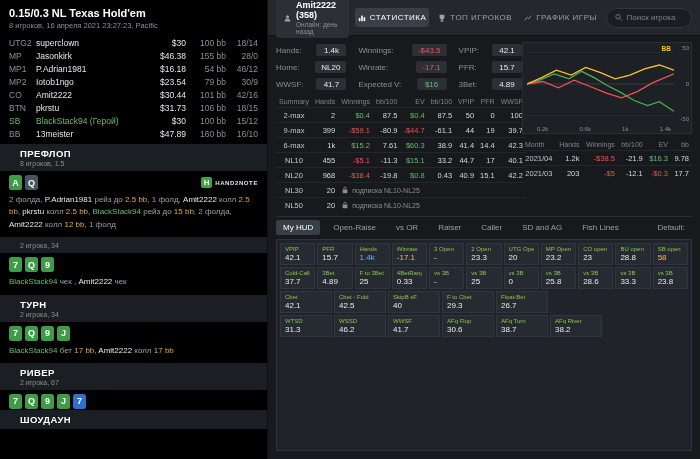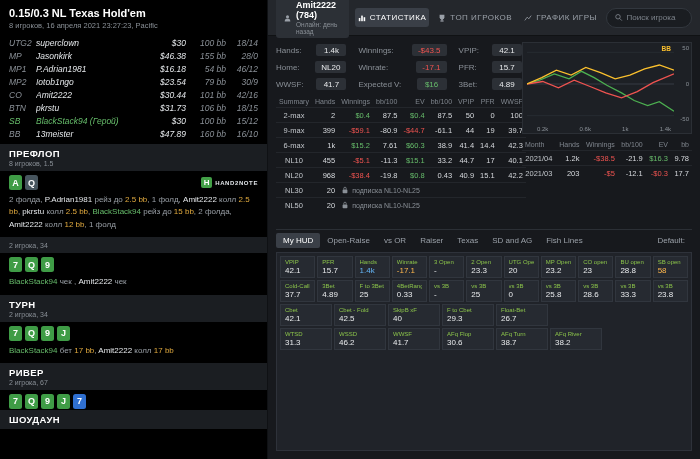--- a/index.html
+++ b/index.html
@@ -6,29 +6,29 @@
   html,body { width:700px; height:459px; overflow:hidden; }
   body { background:#17191d; font-family:"Liberation Sans", sans-serif; color:#cfd3d8; }
   .app { display:flex; width:700px; height:459px; }
 
   
   .left { width:268px; background:#000000; border-right:1px solid #0f1114; display:flex; flex-direction:column; overflow:hidden; }
   .hh-header { padding:7px 9px 5px; }
   .hh-title { font-size:11px; font-weight:bold; color:#ffffff; }
   .hh-sub { font-size:7.5px; color:#8a9097; margin-top:2px; }
   .players { padding:1px 0 4px; }
-  .player-row { display:flex; align-items:center; font-size:8.5px; padding:1.5px 9px;font-style:italic; }
+  .player-row { display:flex; align-items:center; font-size:8.5px; padding:1.5px 9px; }
   .p-pos { width:27px; color:#8a9097; }
   .p-name { flex:1; color:#e4e7ea; white-space:nowrap; overflow:hidden; }
   .p-stack { width:40px; text-align:right; color:#e4e7ea; }
   .p-bb { width:40px; text-align:right; color:#8a9097; }
   .p-stats { width:32px; text-align:right; color:#8a9097; }
   .player-row.hero .p-name, .player-row.hero .p-pos { color:#66bb6a; }
 
-  .street-head { background:#1b1e22; padding:4px 9px; }
+  .street-head { background:#1b1e22; padding:4px 20px; }
   .street-title { font-size:9.5px; font-weight:bold; color:#ffffff; letter-spacing:.4px; }
   .street-sub { font-size:7px; color:#8a9097; margin-top:1px; }
   .cards-row { display:flex; align-items:center; justify-content:space-between; padding:4px 9px 1px; }
   .cards { display:flex; gap:3px; }
   .card { width:13px; height:15px; border-radius:2.5px; color:#fff; font-size:9px; font-weight:bold;
           display:flex; align-items:center; justify-content:center; }
   .c-green { background:#3f9c46; } .c-dark { background:#47555e; } .c-blue { background:#2f6fd0; }
   .street-actions { padding:3px 9px 6px; font-size:8px; line-height:1.55; color:#9aa0a7; }
   .seg-m { color:#9aa0a7; } .seg-n { color:#e4e7ea; } .seg-h { color:#66bb6a; } .seg-a { color:#e0a93e; }
 
@@ -79,21 +79,21 @@
   th { font-size:7px; color:#7f858d; font-weight:normal; text-align:right; padding:2px 3px; white-space:nowrap; }
   th:first-child { text-align:left; }
   td { font-size:7.5px; color:#d6d9dd; text-align:right; padding:2.5px 3px; white-space:nowrap;
        border-top:1px solid #23262b; }
   td:first-child { text-align:center; color:#c2c6cb; }
   td.lock-cell { text-align:left; color:#8a9097; font-size:7px; }
   .lock-cell svg { vertical-align:-1px; margin-right:3px; }
 
   
   .hud { flex:1; margin:4px 8px 8px; display:flex; flex-direction:column; min-height:0; }
-  .hud-tabs { display:flex; gap:0; padding:3px 0 4px; font-size:8px; color:#9aa0a8; border-top:1px solid #2b2f35;margin-top:13px; }
+  .hud-tabs { display:flex; gap:6px; padding:3px 0 4px; font-size:8px; color:#9aa0a8; border-top:1px solid #2b2f35; }
   .hud-tab { padding:3px 7px; border-radius:2px; white-space:nowrap; }
   .hud-tab.active { background:#3a3f47; color:#fff; }
   .hud-tab.last { margin-left:auto; }
   .hud-grid { flex:1; background:#202329; border:1px solid #2e323a; padding:3px; display:flex;
               flex-direction:column; gap:2px; overflow:hidden; }
   .hud-row { display:flex; gap:2px; }
   .hud-cell { background:#262a31; border:1px solid #31363e; padding:2px 4px; min-width:0; }
   .hud-row.flex11 .hud-cell { flex:1; }
   .hud-row.fixed .hud-cell { width:52px; }
   .hud-label { font-size:6px; color:#8bc34a; white-space:nowrap; overflow:hidden; }
@@ -262,21 +262,21 @@
 
   <main class="right">
 
     <header class="topbar">
       <div class="chip">
         <svg viewBox="0 0 10 10" width="10" height="10">
             <circle cx="5" cy="3.2" r="2.2" fill="#9aa0a8"></circle>
             <path d="M1 10 a4 4.2 0 0 1 8 0z" fill="#9aa0a8"></path>
           </svg>
         <span class="chip-text">
-          <span class="chip-name">Amit2222 (784)</span>
+          <span class="chip-name">Amit2222 (358)</span>
           <span class="chip-online">Онлайн: день назад</span>
         </span>
       </div>
       <div class="tab active">
         <svg viewBox="0 0 10 10" width="8" height="8">
             <rect x="1" y="5" width="2" height="4" fill="currentColor"></rect>
             <rect x="4" y="2" width="2" height="7" fill="currentColor"></rect>
             <rect x="7" y="4" width="2" height="5" fill="currentColor"></rect>
           </svg>
         <span>СТАТИСТИКА</span>
@@ -514,21 +514,21 @@
       </div>
     </div>
 
     <div class="hud">
       <div class="hud-tabs">
 
       <span class="hud-tab active">My HUD</span>
           <span class="hud-tab">Open-Raise</span>
           <span class="hud-tab">vs OR</span>
           <span class="hud-tab">Raiser</span>
-          <span class="hud-tab">Texas</span>
+          <span class="hud-tab">Caller</span>
           <span class="hud-tab">SD and AG</span>
           <span class="hud-tab">Fish Lines</span>
           <span class="hud-tab last">Default:</span>
         </div>
       <div class="hud-grid">
         <div class="hud-row flex11">
 
             <div class="hud-cell">
               <div class="hud-label">VPIP</div>
               <div class="hud-value">42.1</div>

